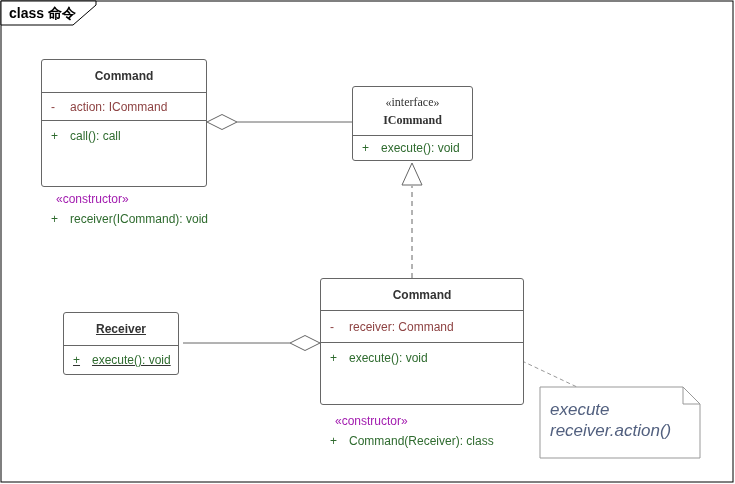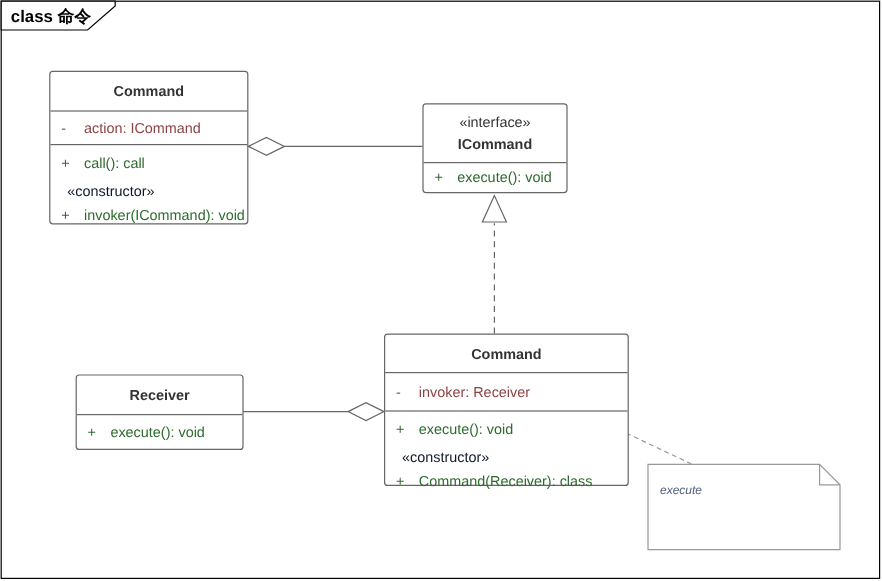--- a/index.html
+++ b/index.html
@@ -43,26 +43,26 @@
   .uml-sec{box-sizing:border-box;}
   .uml-sec.bordered{border-bottom:1px solid #666;}
   .row{display:flex;align-items:center;height:24px;padding-left:9px;}
   .row.centered{height:100%;}
   .row .vis{width:19px;flex:0 0 19px;}
   .row .txt{white-space:nowrap;}
   .attr{color:#8e4343;}
   .meth{color:#2f6b2f;}
   .stereo-row{
     height:21px;display:flex;align-items:center;
-    padding-left:14px;color:#0f172a;white-space:nowrap;
+    padding-left:14px;color:#a21caf;white-space:nowrap;margin-top:40px;
   }
   .methods{padding-top:3px;}
   .note-text{
     position:absolute;left:550px;top:399px;z-index:3;
-    font-style:italic;font-size:10px;line-height:21px;
+    font-style:italic;font-size:17px;line-height:21px;
     color:#52607f;white-space:nowrap;
   }
 </style>
 </head>
 <body>
 
 <div id="canvas">
 
   <svg id="overlay" width="735" height="484" viewBox="0 0 735 484">
 
@@ -104,66 +104,67 @@
       </div>
     </div>
     <div class="uml-sec methods">
       <div class="row">
         <span class="vis meth">+</span>
         <span class="txt meth">call(): call</span>
       </div>
       <div class="stereo-row">«constructor»</div>
       <div class="row" style="height:20px;">
         <span class="vis meth">+</span>
-        <span class="txt meth">invoker(ICommand): void</span>
+        <span class="txt meth">receiver(ICommand): void</span>
       </div>
     </div>
   </div>
 
   <div class="uml-class" style="left:352px;top:86px;width:121px;height:75px;">
-    <div class="uml-header2" style="height:49px;">
+    <div class="uml-header2" style="height:49px;font-family:Liberation Serif, serif;">
       <div class="stereo">«interface»</div>
       <div class="name">ICommand</div>
     </div>
     <div class="uml-sec" style="height:24px;">
       <div class="row centered">
         <span class="vis meth">+</span>
         <span class="txt meth">execute(): void</span>
       </div>
     </div>
   </div>
 
   <div class="uml-class" style="left:320px;top:278px;width:204px;height:127px;">
     <div class="uml-title" style="height:32px;">Command</div>
     <div class="uml-sec bordered" style="height:32px;">
       <div class="row centered">
         <span class="vis attr">-</span>
-        <span class="txt attr">invoker: Receiver</span>
+        <span class="txt attr">receiver: Command</span>
       </div>
     </div>
     <div class="uml-sec methods">
       <div class="row">
         <span class="vis meth">+</span>
         <span class="txt meth">execute(): void</span>
       </div>
       <div class="stereo-row">«constructor»</div>
       <div class="row" style="height:20px;">
         <span class="vis meth">+</span>
         <span class="txt meth">Command(Receiver): class</span>
       </div>
     </div>
   </div>
 
-  <div class="uml-class" style="left:63px;top:312px;width:140px;height:63px;">
+  <div class="uml-class" style="left:63px;top:312px;width:116px;height:63px;text-decoration:underline;">
     <div class="uml-title" style="height:33px;">Receiver</div>
     <div class="uml-sec" style="height:28px;">
       <div class="row centered">
         <span class="vis meth">+</span>
         <span class="txt meth">execute(): void</span>
       </div>
     </div>
   </div>
 
   <div class="note-text">
     <div>execute</div>
+    <div>receiver.action()</div>
   </div>
 
 </div>
 
 </body></html>

